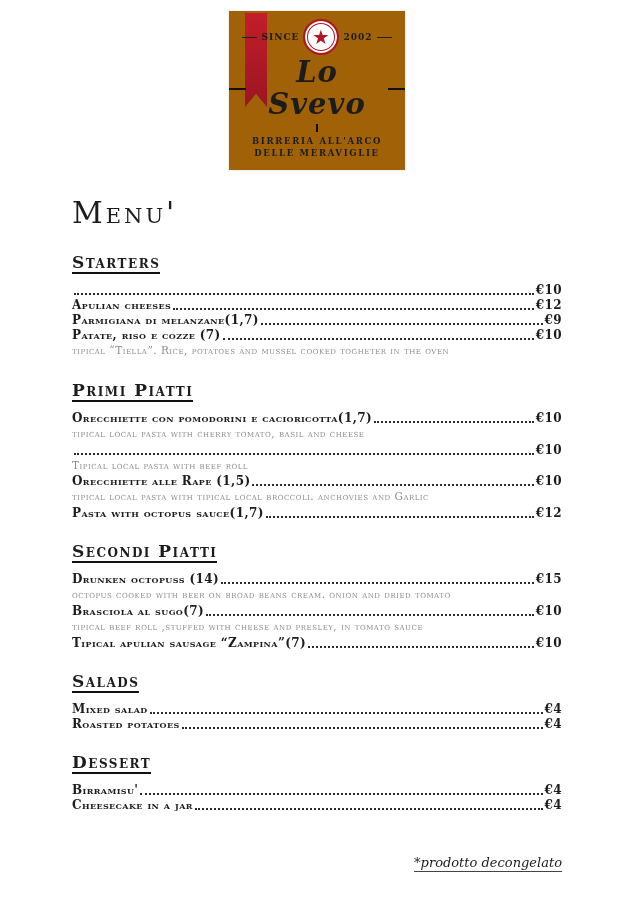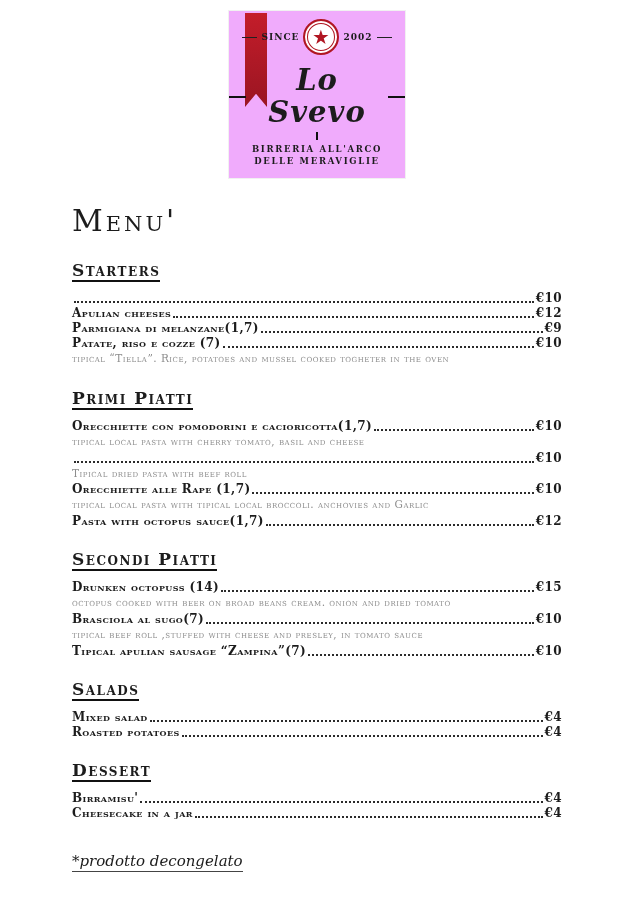--- a/index.html
+++ b/index.html
@@ -14,21 +14,21 @@
     width: 640px; height: 906px;
     display: flex; flex-direction: column;
     padding: 10px 78px 34px 72px;
   }
 
   
   .logo {
     width: 178px; margin: 0 auto;
     text-align: center; position: relative;
     padding: 8px 0 10px;
-    background: #f0abfc;
+    background: #a16207;
     border: 1px solid #f1f1f1;
   }
   .ribbon {
     position: absolute; left: 16px; top: 2px;
     width: 22px; height: 94px;
     background: linear-gradient(180deg, #c41d2a 0%, #9a1522 100%);
     clip-path: polygon(0 0, 100% 0, 100% 100%, 50% 86%, 0 100%);
     z-index: 1;
   }
   .badge-row {
@@ -41,21 +41,21 @@
   .seal {
     width: 36px; height: 36px; border-radius: 50%;
     border: 2px solid #b01622; background: #fff;
     box-shadow: inset 0 0 0 2px #fff, inset 0 0 0 3px #b01622;
     display: flex; align-items: center; justify-content: center;
   }
   .star { color: #b01622; font-size: 17px; line-height: 1; }
   .name-row {
     position: relative; z-index: 2;
     display: flex; align-items: center; justify-content: space-between;
-    gap: 6px; margin-top: 10px;
+    gap: 6px; margin-top: 2px;
   }
   .rule2 { width: 20px; height: 2px; background: #111; }
   .script-name {
     font-family: "DejaVu Serif", serif;
     font-style: italic; font-weight: bold;
     font-size: 29px; letter-spacing: 1px; line-height: 1.1;
   }
   .tick { width: 2px; height: 8px; background: #111; margin: 3px auto 4px; }
   .logo-sub { font-size: 8.5px; font-weight: bold; letter-spacing: 1.7px; line-height: 1.4; }
 
@@ -91,22 +91,23 @@
   .item-desc {
     font-size: 10.5px; font-variant: small-caps;
     color: #8d8d8d; letter-spacing: 0.5px;
     line-height: 1.3; margin: 1px 0 2px;
   }
 
   
   .footer {
     margin-top: auto;
     display: flex; justify-content: space-between; align-items: flex-end;
-    font-style: italic; font-size: 15px;
+    font-style: italic; font-size: 13px;
     font-family: "DejaVu Serif", serif;
+    flex-direction: column;
   }
   .footer-left { border-bottom: 1px solid #444; padding-bottom: 1px; }
 </style>
 </head>
 <body>
 
 <div class="page">
 
   <div class="logo">
     <div class="ribbon"></div>
@@ -160,23 +161,23 @@
     <div class="item-row">
       <span class="item-name">Orecchiette con pomodorini e cacioricotta(1,7)</span>
       <span class="leader"></span>
       <span class="item-price">€10</span>
     </div>
     <div class="item-desc">tipical local pasta with cherry tomato, basil and cheese</div>
     <div class="item-row">
       <span class="leader"></span>
       <span class="item-price">€10</span>
     </div>
-    <div class="item-desc">Tipical dried pasta with beef roll</div>
-    <div class="item-row">
-      <span class="item-name">Orecchiette alle Rape (1,7)</span>
+    <div class="item-desc">Tipical local pasta with beef roll</div>
+    <div class="item-row">
+      <span class="item-name">Orecchiette alle Rape (1,5)</span>
       <span class="leader"></span>
       <span class="item-price">€10</span>
     </div>
     <div class="item-desc">tipical local pasta with tipical local broccoli. anchovies and Garlic</div>
     <div class="item-row">
       <span class="item-name">Pasta with octopus sauce(1,7)</span>
       <span class="leader"></span>
       <span class="item-price">€12</span>
     </div>
   </div>

